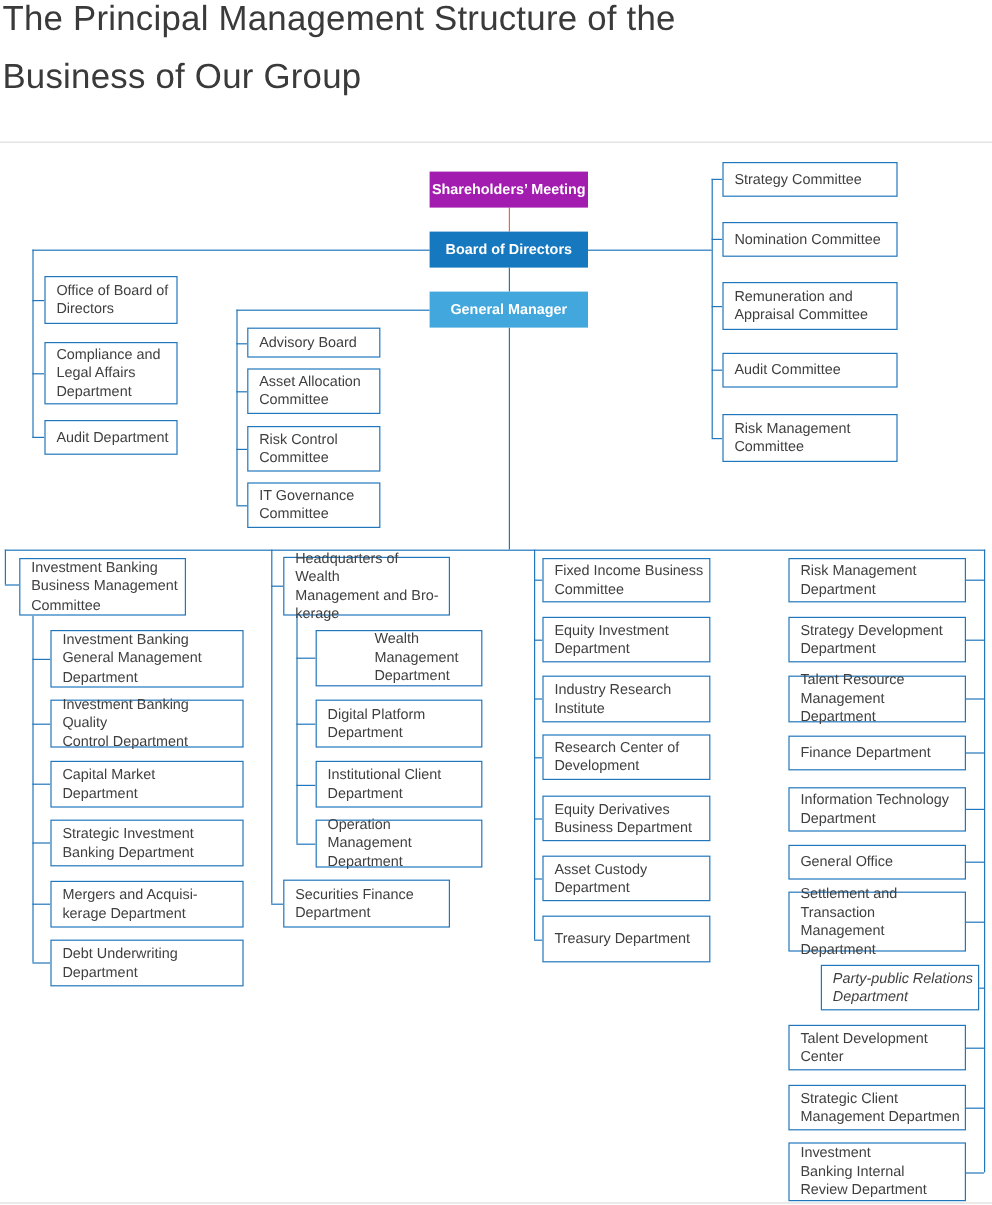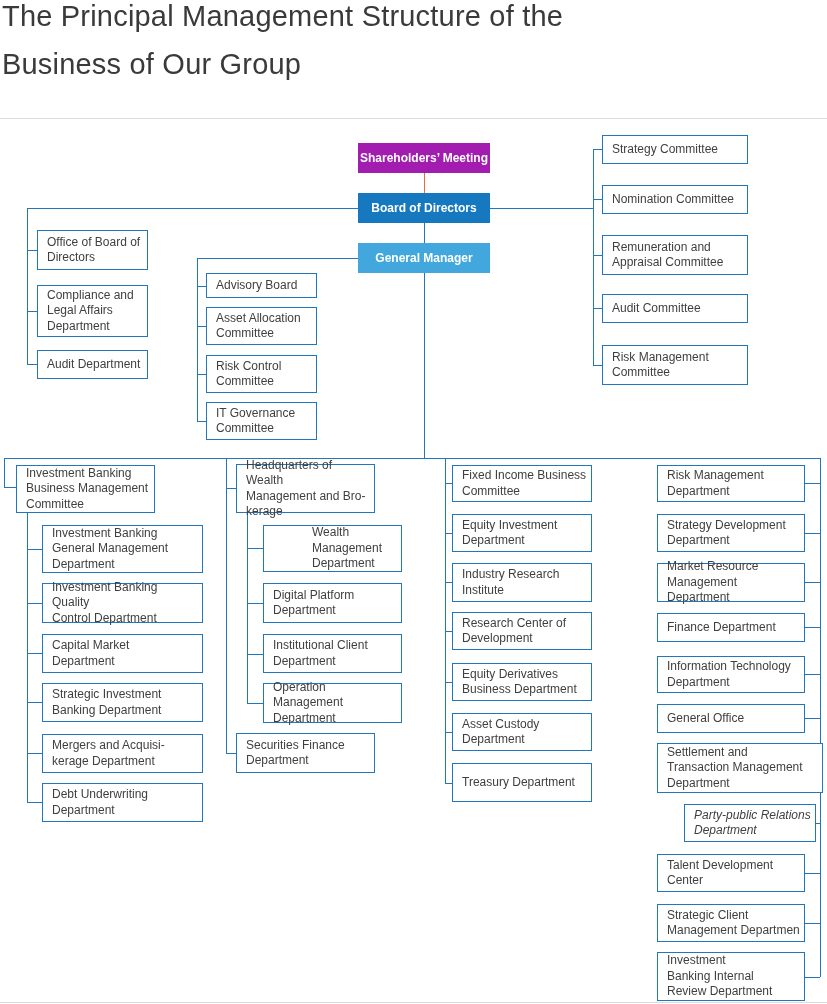--- a/index.html
+++ b/index.html
@@ -160,27 +160,27 @@
   <div class="node" style="left:452px;top:663px;width:140px;height:38px;">Equity Derivatives
 Business Department</div>
   <div class="node" style="left:452px;top:713px;width:140px;height:38px;">Asset Custody
 Department</div>
   <div class="node" style="left:452px;top:763px;width:140px;height:39px;">Treasury Department</div>
 
   <div class="node" style="left:657px;top:465px;width:148px;height:37px;">Risk Management
 Department</div>
   <div class="node" style="left:657px;top:514px;width:148px;height:38px;">Strategy Development
 Department</div>
-  <div class="node" style="left:657px;top:563px;width:148px;height:39px;">Market Resource
+  <div class="node" style="left:657px;top:563px;width:148px;height:39px;">Talent Resource
 Management Department</div>
   <div class="node" style="left:657px;top:613px;width:148px;height:29px;">Finance Department</div>
   <div class="node" style="left:657px;top:656px;width:148px;height:37px;">Information Technology
 Department</div>
   <div class="node" style="left:657px;top:704px;width:148px;height:29px;">General Office</div>
-  <div class="node" style="left:657px;top:743px;width:166px;height:50px;">Settlement and
+  <div class="node" style="left:657px;top:743px;width:148px;height:50px;">Settlement and
 Transaction Management
 Department</div>
   <div class="node" style="left:684px;top:804px;width:132px;height:38px;font-style:italic;">Party-public Relations
 Department</div>
   <div class="node" style="left:657px;top:854px;width:148px;height:38px;">Talent Development
 Center</div>
   <div class="node" style="left:657px;top:904px;width:148px;height:38px;">Strategic Client
 Management Departmen</div>
   <div class="node" style="left:657px;top:952px;width:148px;height:49px;">Investment
 Banking Internal

